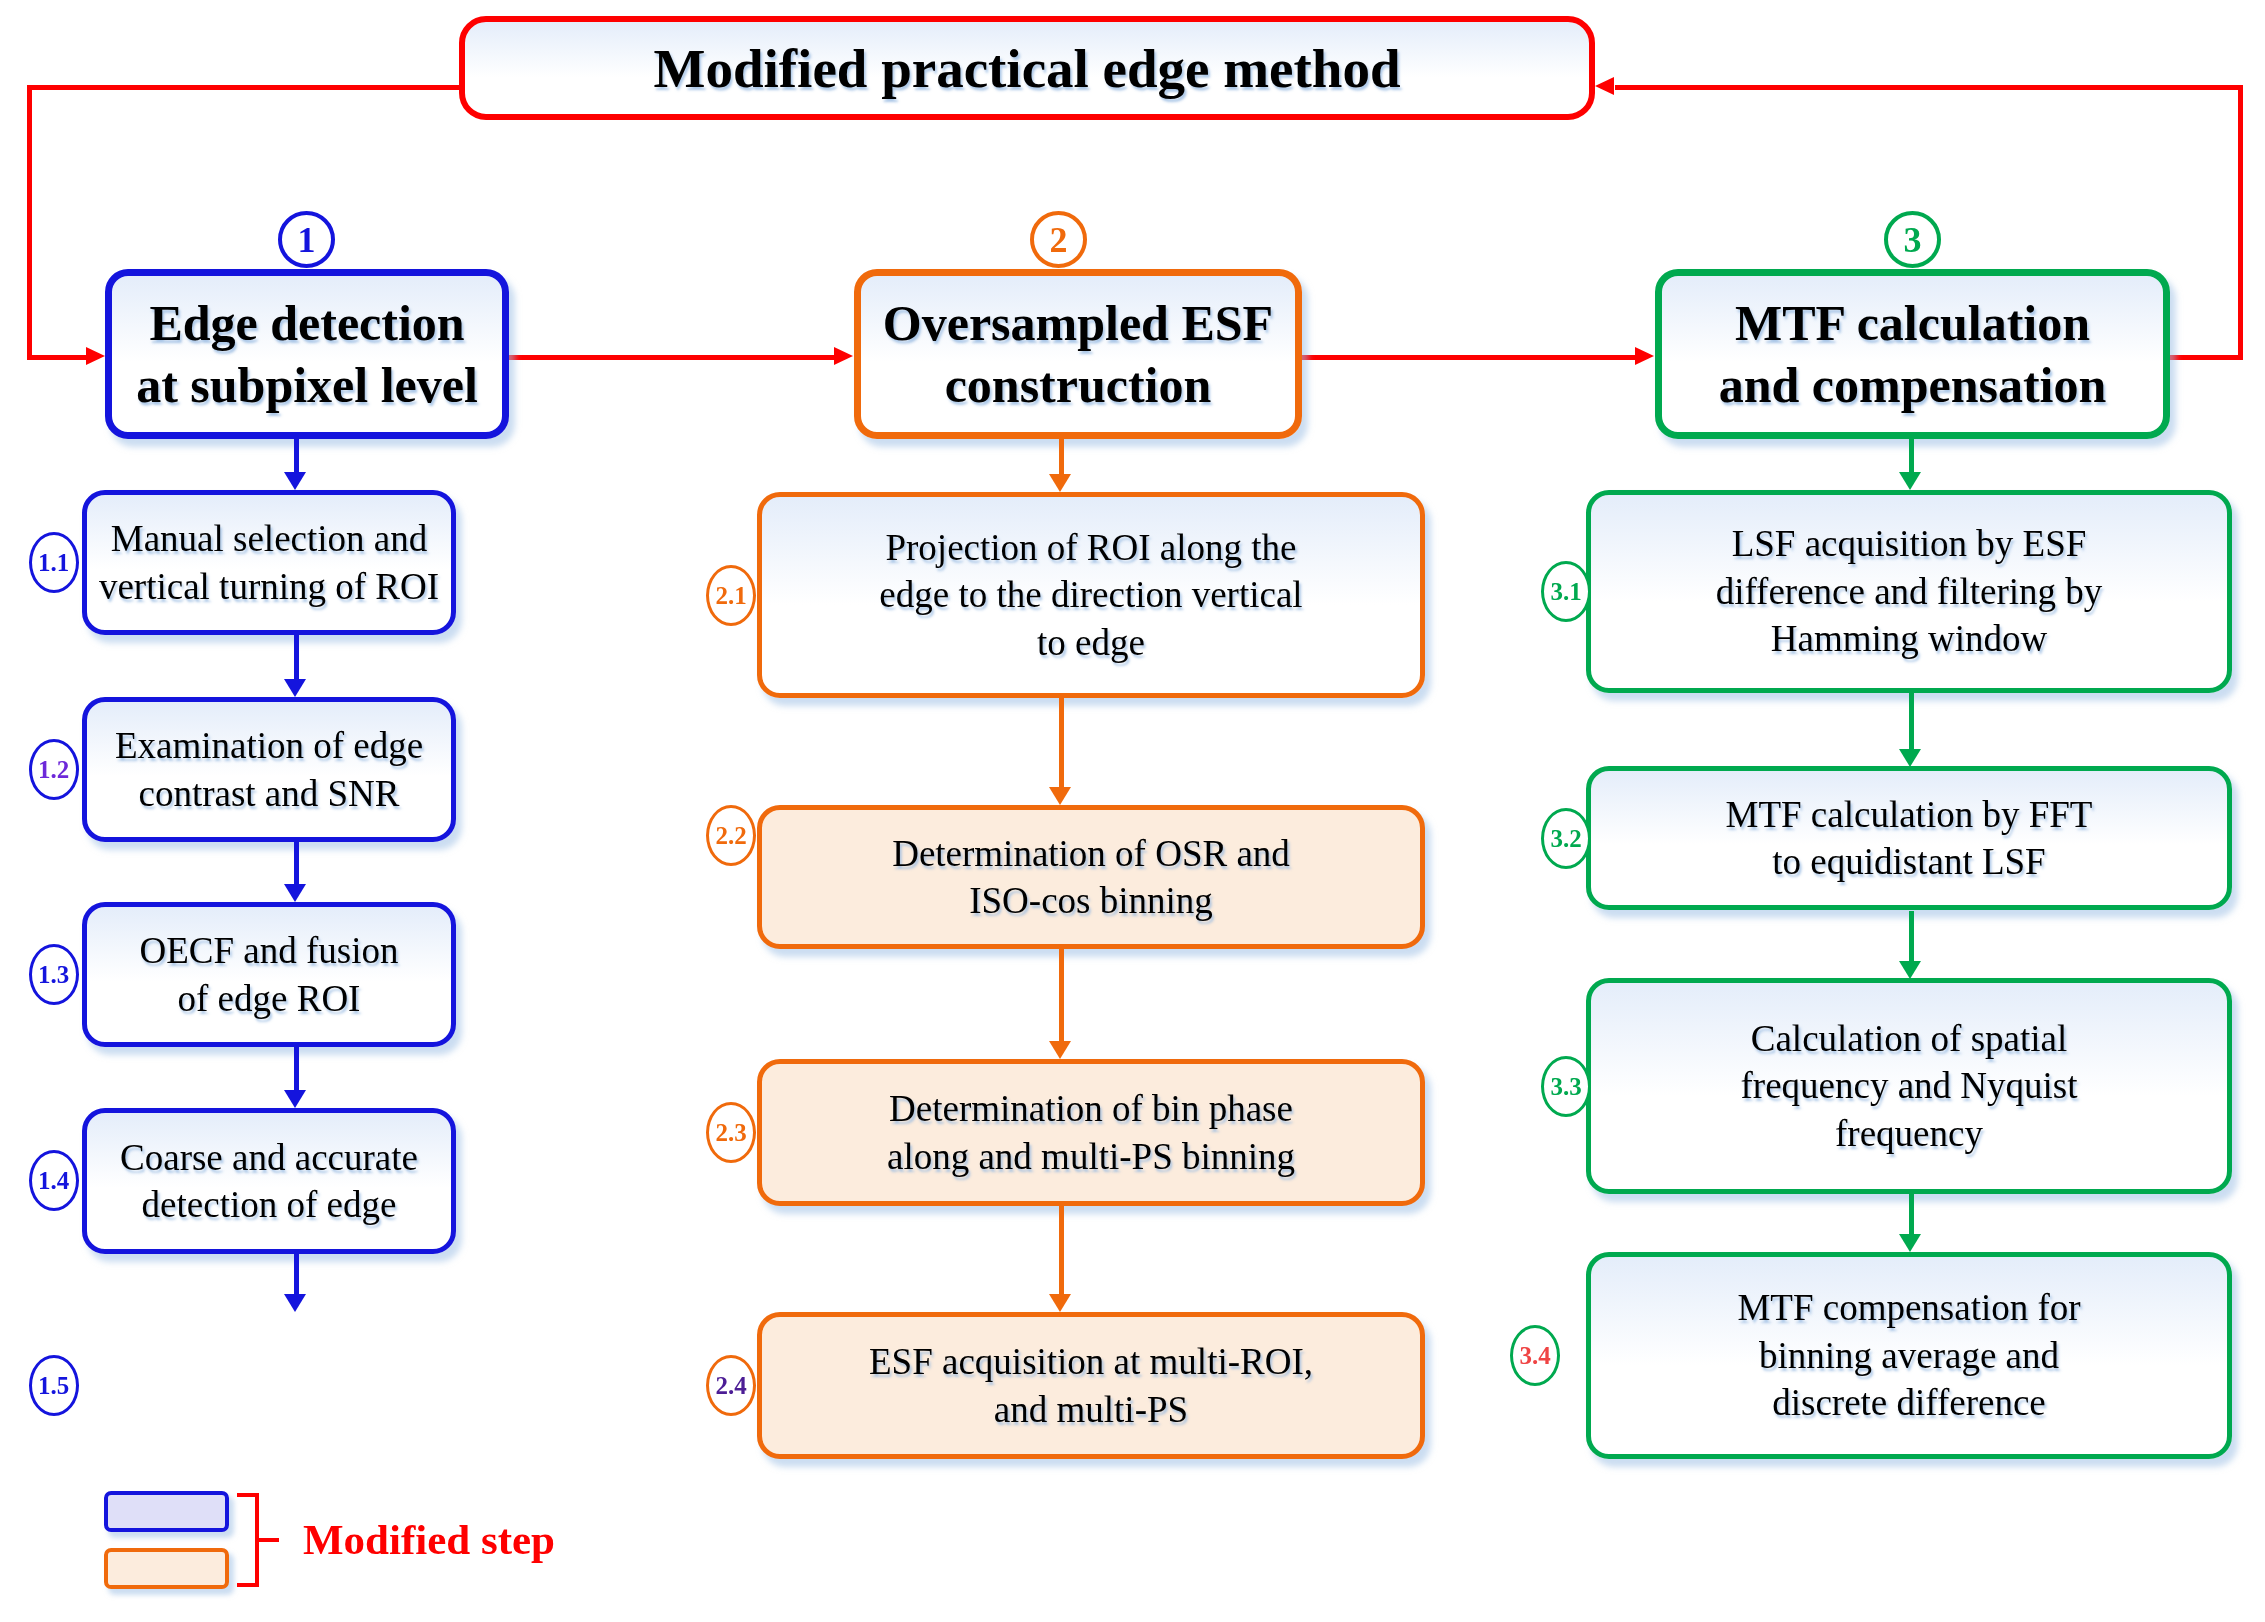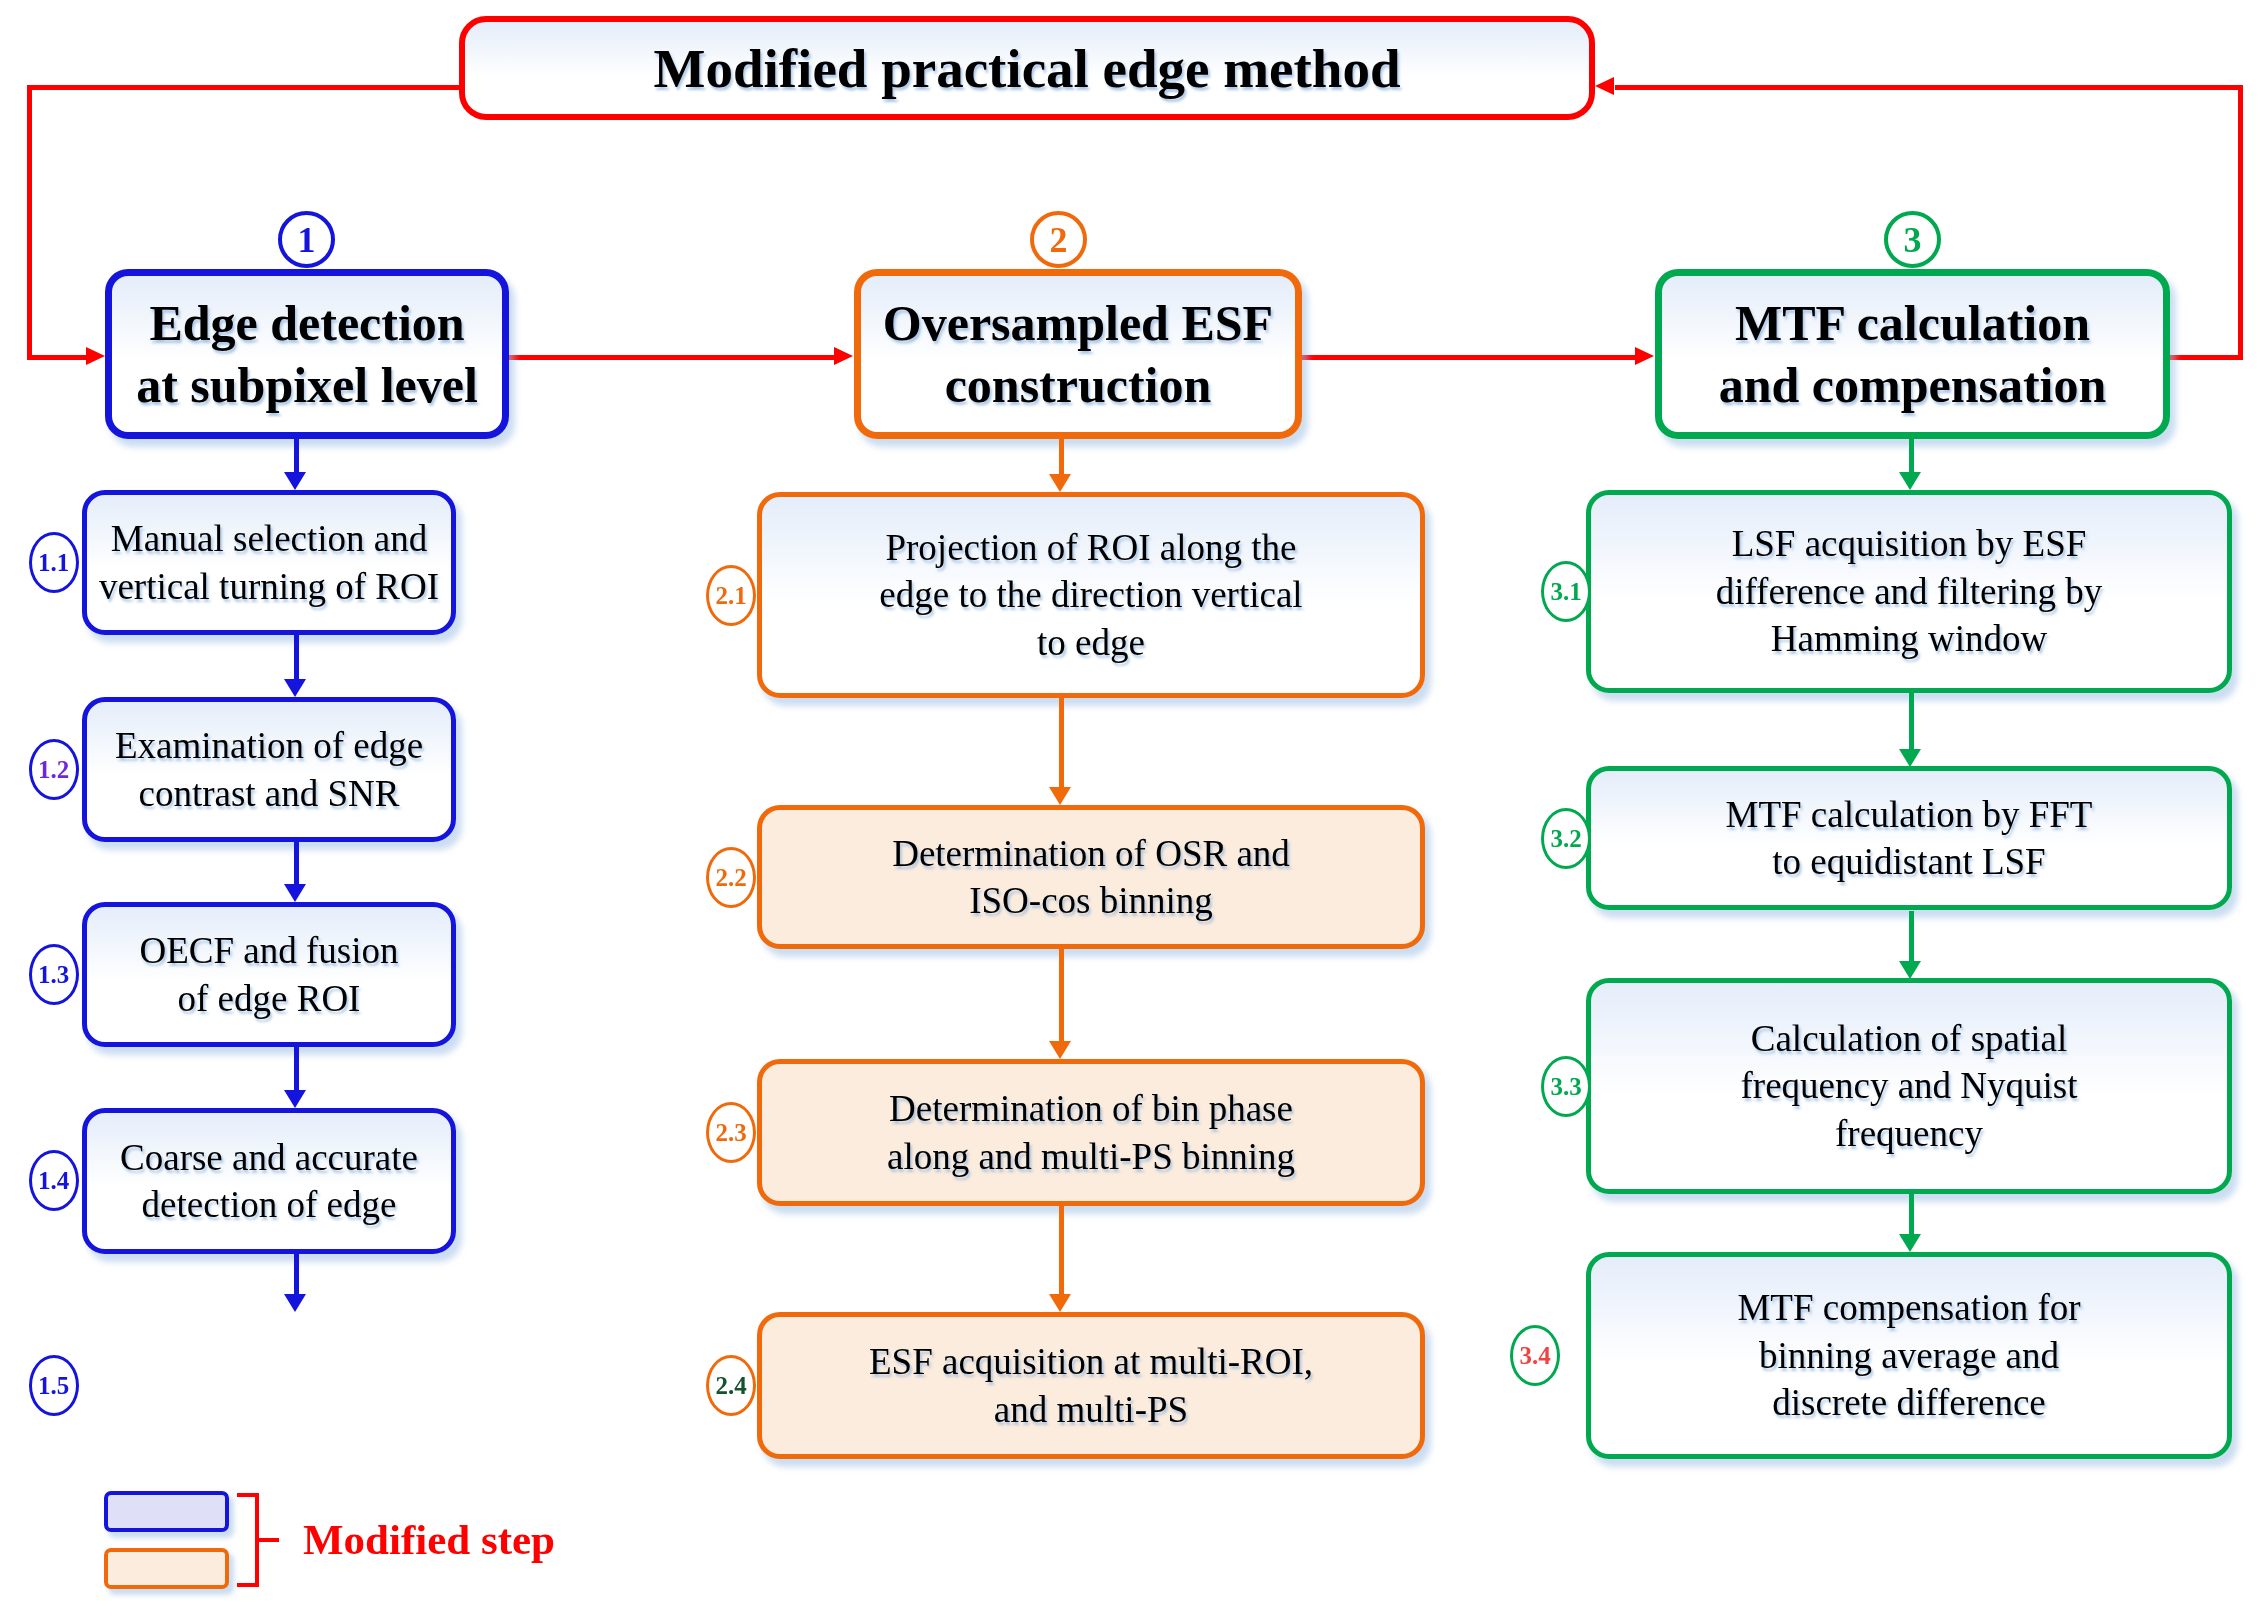--- a/index.html
+++ b/index.html
@@ -95,31 +95,31 @@
     <div class="rl vline" style="left: 1059px; top: 439px; width: 4.5px; height: 37px; background: rgb(240, 106, 12);"></div>
     <div class="tri-down" style="left: 1049px; top: 474px; border-top-color: rgb(240, 106, 12);"></div>
     <div class="box step" style="left: 757px; top: 492px; width: 668px; height: 206px; border-color: rgb(240, 106, 12);">Projection of ROI along the
 edge  to the direction vertical
 to edge</div>
     <div class="ellipse" style="left: 706px; top: 565px; border-color: rgb(240, 106, 12); color: rgb(240, 106, 12);">2.1</div>
     <div class="rl vline" style="left: 1059px; top: 698px; width: 4.5px; height: 91px; background: rgb(240, 106, 12);"></div>
     <div class="tri-down" style="left: 1049px; top: 787px; border-top-color: rgb(240, 106, 12);"></div>
     <div class="box step" style="left: 757px; top: 805px; width: 668px; height: 144px; border-color: rgb(240, 106, 12); background: rgb(252, 236, 221);">Determination of OSR and
 ISO-cos binning</div>
-    <div class="ellipse" style="left: 706px; top: 847px; border-color: rgb(240, 106, 12); color: rgb(240, 106, 12);">2.2</div>
+    <div class="ellipse" style="left: 706px; top: 805px; border-color: rgb(240, 106, 12); color: rgb(240, 106, 12);">2.2</div>
     <div class="rl vline" style="left: 1059px; top: 949px; width: 4.5px; height: 94px; background: rgb(240, 106, 12);"></div>
     <div class="tri-down" style="left: 1049px; top: 1041px; border-top-color: rgb(240, 106, 12);"></div>
     <div class="box step" style="left: 757px; top: 1059px; width: 668px; height: 147px; border-color: rgb(240, 106, 12); background: rgb(252, 236, 221);">Determination of bin phase
 along and multi-PS binning</div>
     <div class="ellipse" style="left: 706px; top: 1102px; border-color: rgb(240, 106, 12); color: rgb(240, 106, 12);">2.3</div>
     <div class="rl vline" style="left: 1059px; top: 1206px; width: 4.5px; height: 90px; background: rgb(240, 106, 12);"></div>
     <div class="tri-down" style="left: 1049px; top: 1294px; border-top-color: rgb(240, 106, 12);"></div>
     <div class="box step" style="left: 757px; top: 1312px; width: 668px; height: 147px; border-color: rgb(240, 106, 12); background: rgb(252, 236, 221);">ESF acquisition at multi-ROI,
 and multi-PS</div>
-    <div class="ellipse" style="left: 706px; top: 1355px; border-color: rgb(240, 106, 12); color: #14532d;">2.4</div>
+    <div class="ellipse" style="left: 706px; top: 1355px; border-color: rgb(240, 106, 12); color: #4c1d95;">2.4</div>
     <div class="circle" style="left: 1884px; top: 211px; border-color: rgb(0, 169, 79); color: rgb(0, 169, 79);">3</div>
     <div class="box header" style="left: 1655px; top: 269px; width: 515px; height: 170px; border-color: rgb(0, 169, 79);">MTF calculation
 and compensation</div>
     <div class="rl vline" style="left: 1909px; top: 439px; width: 4.5px; height: 35px; background: rgb(0, 169, 79);"></div>
     <div class="tri-down" style="left: 1899px; top: 472px; border-top-color: rgb(0, 169, 79);"></div>
     <div class="box step" style="left: 1586px; top: 490px; width: 646px; height: 203px; border-color: rgb(0, 169, 79);">LSF acquisition by ESF
 difference and filtering by
 Hamming window</div>
     <div class="ellipse" style="left: 1541px; top: 561px; border-color: rgb(0, 169, 79); color: rgb(0, 169, 79);">3.1</div>
     <div class="rl vline" style="left: 1909px; top: 693px; width: 4.5px; height: 57px; background: rgb(0, 169, 79);"></div>

